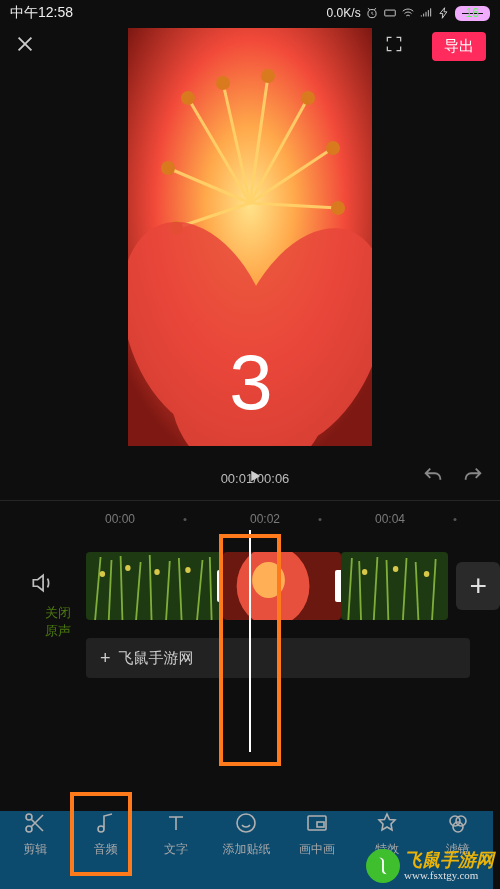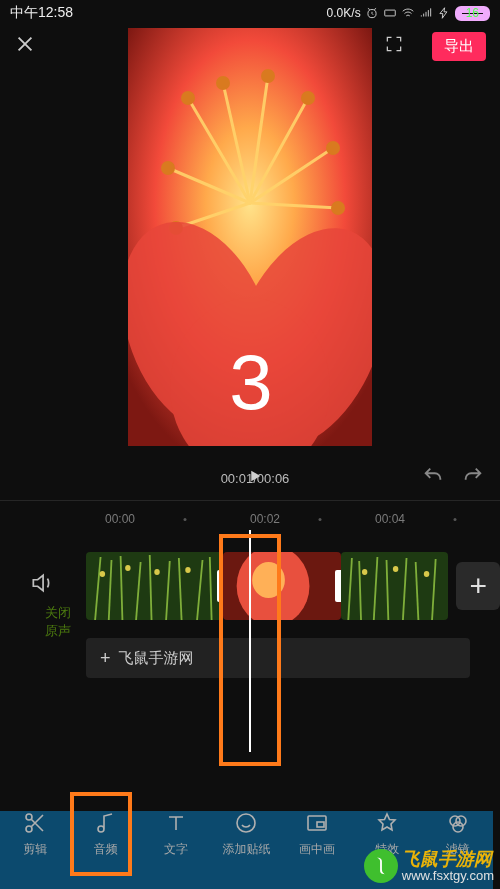--- a/index.html
+++ b/index.html
@@ -70,21 +70,21 @@
   .toolbar { position:absolute; left:0; right:7px; bottom:0; height:78px; background:#0c4a6e; display:flex; align-items:flex-start; }
   .tool { flex:1; display:flex; flex-direction:column; align-items:center; justify-content:center; gap:6px; color:#a9a9a9; font-size:12px; }
   .tool svg { width:24px; height:24px; stroke:#b0b0b0; stroke-width:1.6; fill:none; }
 
   
   .wm { position:absolute; right:6px; bottom:6px; display:flex; align-items:center; gap:4px; z-index:40; }
   .wm-badge { width:34px; height:34px; border-radius:50%; background:#3fbf2e; display:flex; align-items:center; justify-content:center; }
   .wm-badge svg { width:22px; height:22px; fill:#fff; }
   .wm-txt { display:flex; flex-direction:column; line-height:1.05; }
   .wm-txt .t1 { font-size:18px; font-weight:700; color:#eab308; font-style:italic; }
-  .wm-txt .t2 { font-size:13px; color:#e0e0e0; }
+  .wm-txt .t2 { font-size:11px; color:#e0e0e0;font-family:Liberation Serif, serif; }
 </style>
 </head>
 <body>
 
 <div class="app">
 
   <div class="status">
     <span>中午12:58</span>
     <div class="status-right">
       <span>0.0K/s</span>

